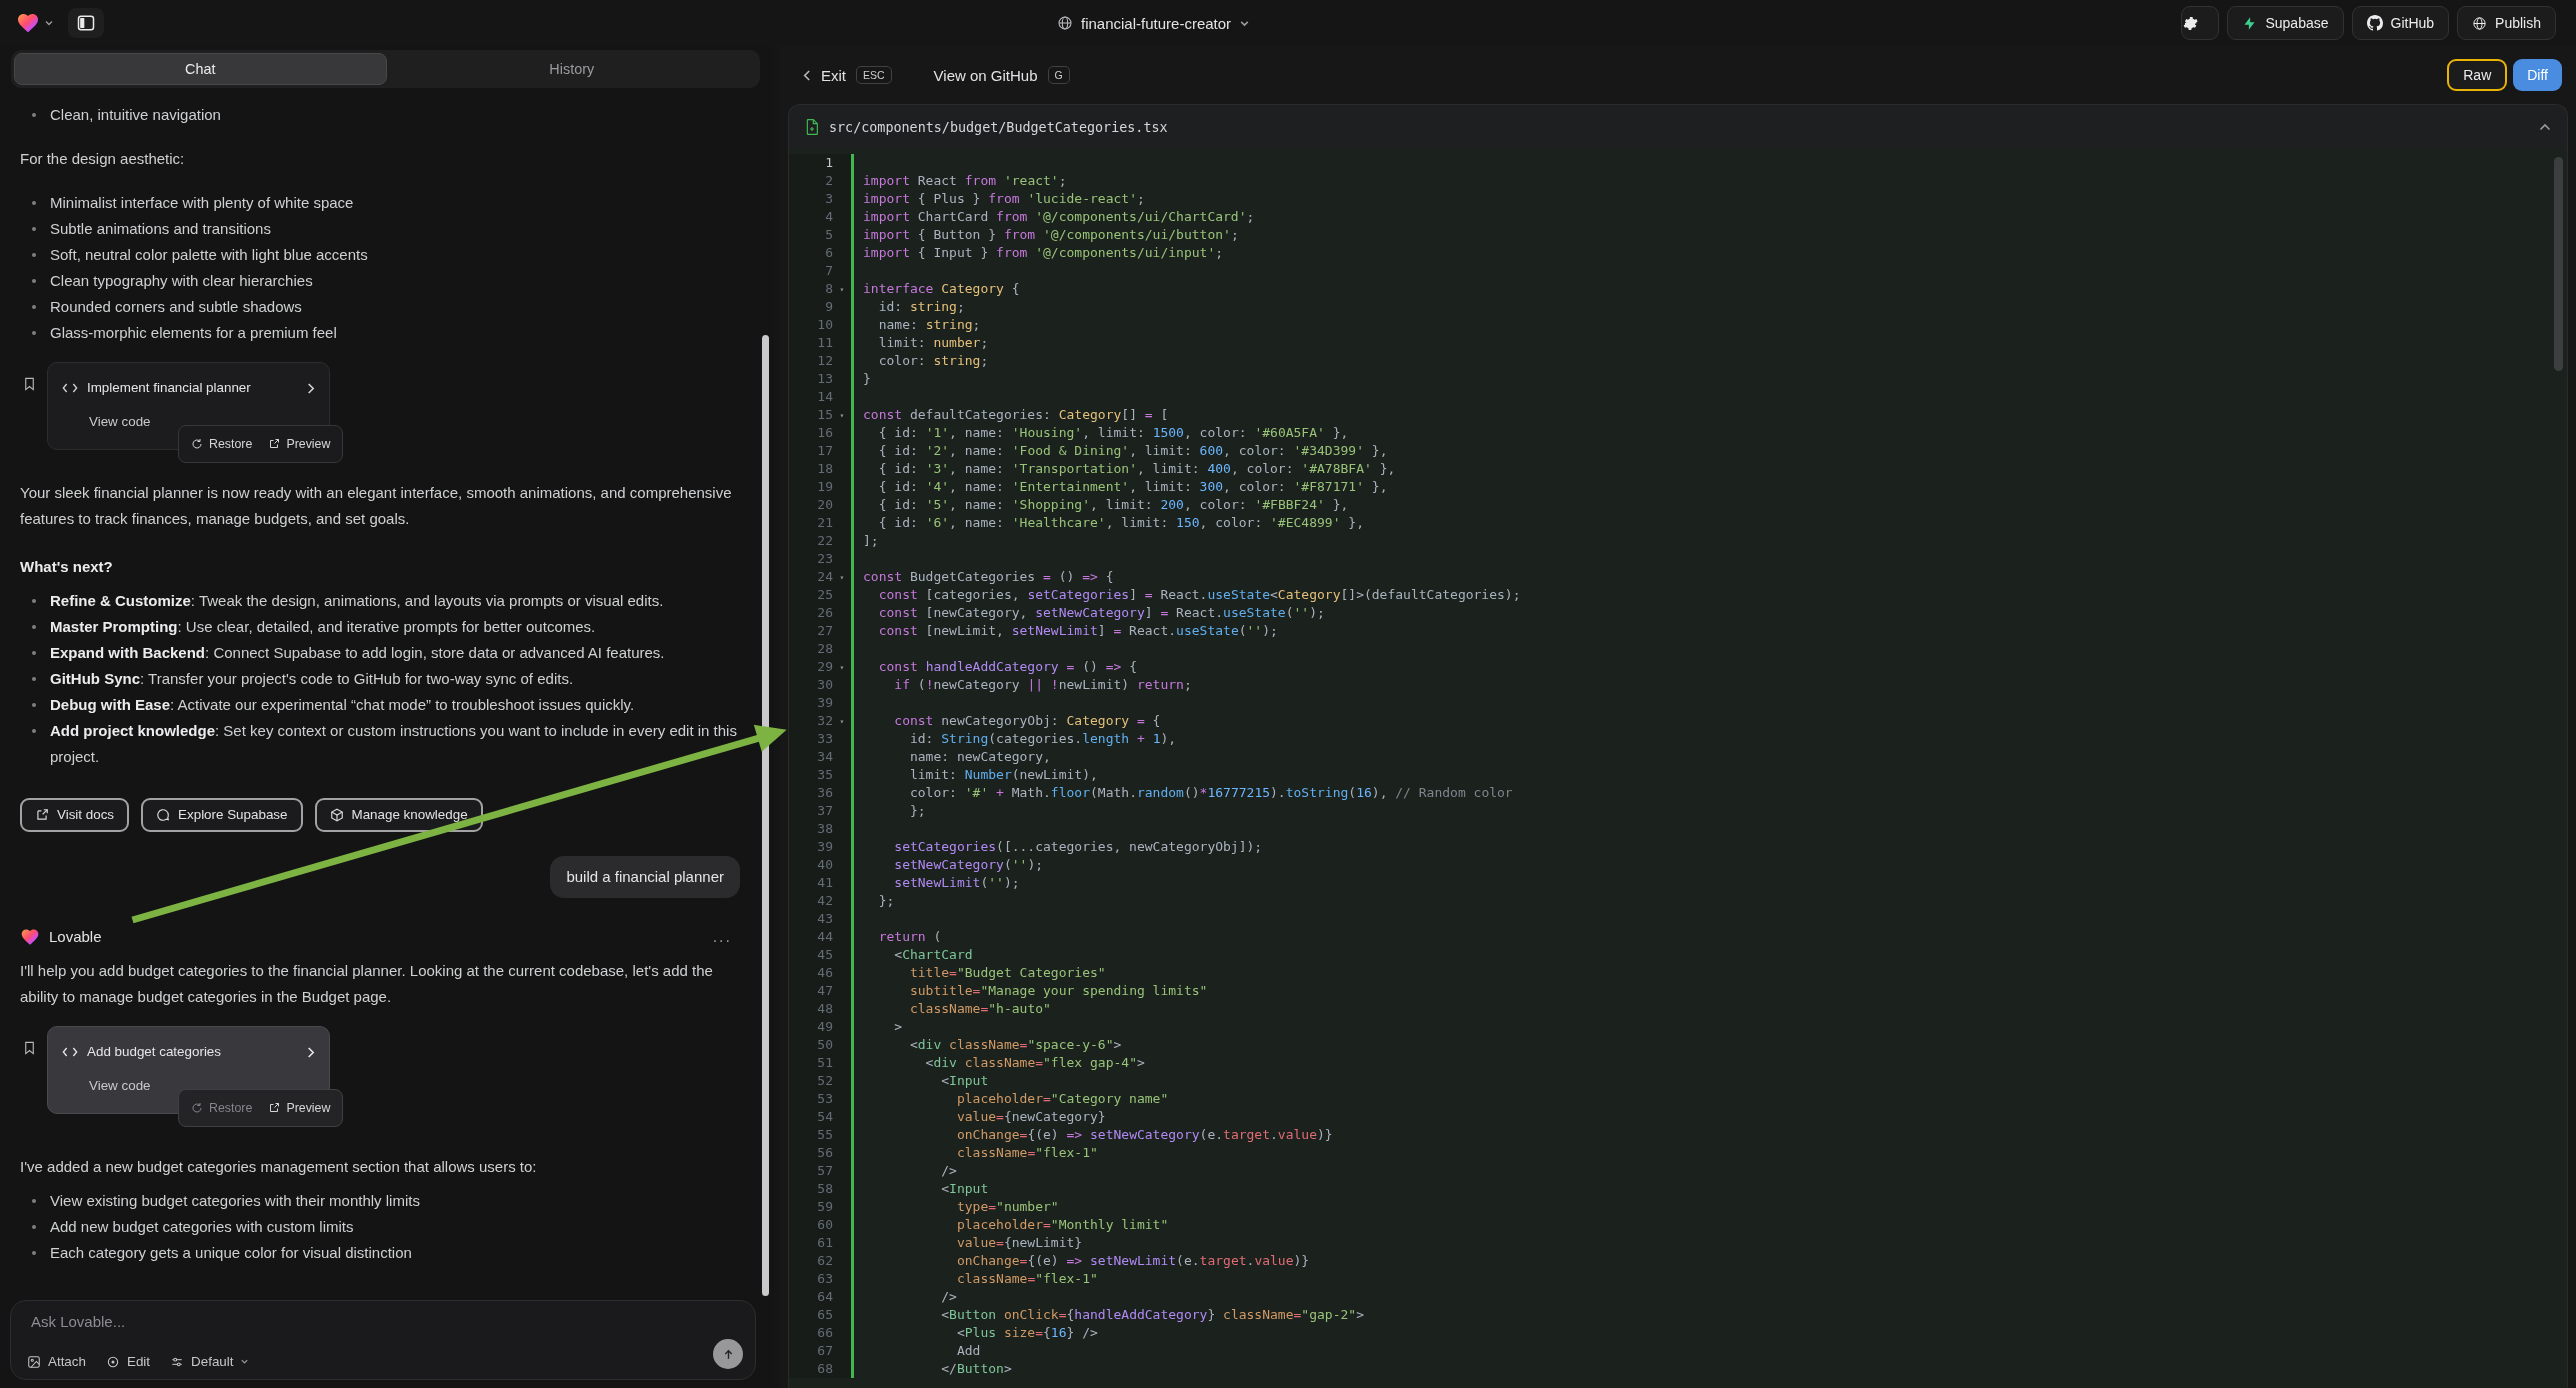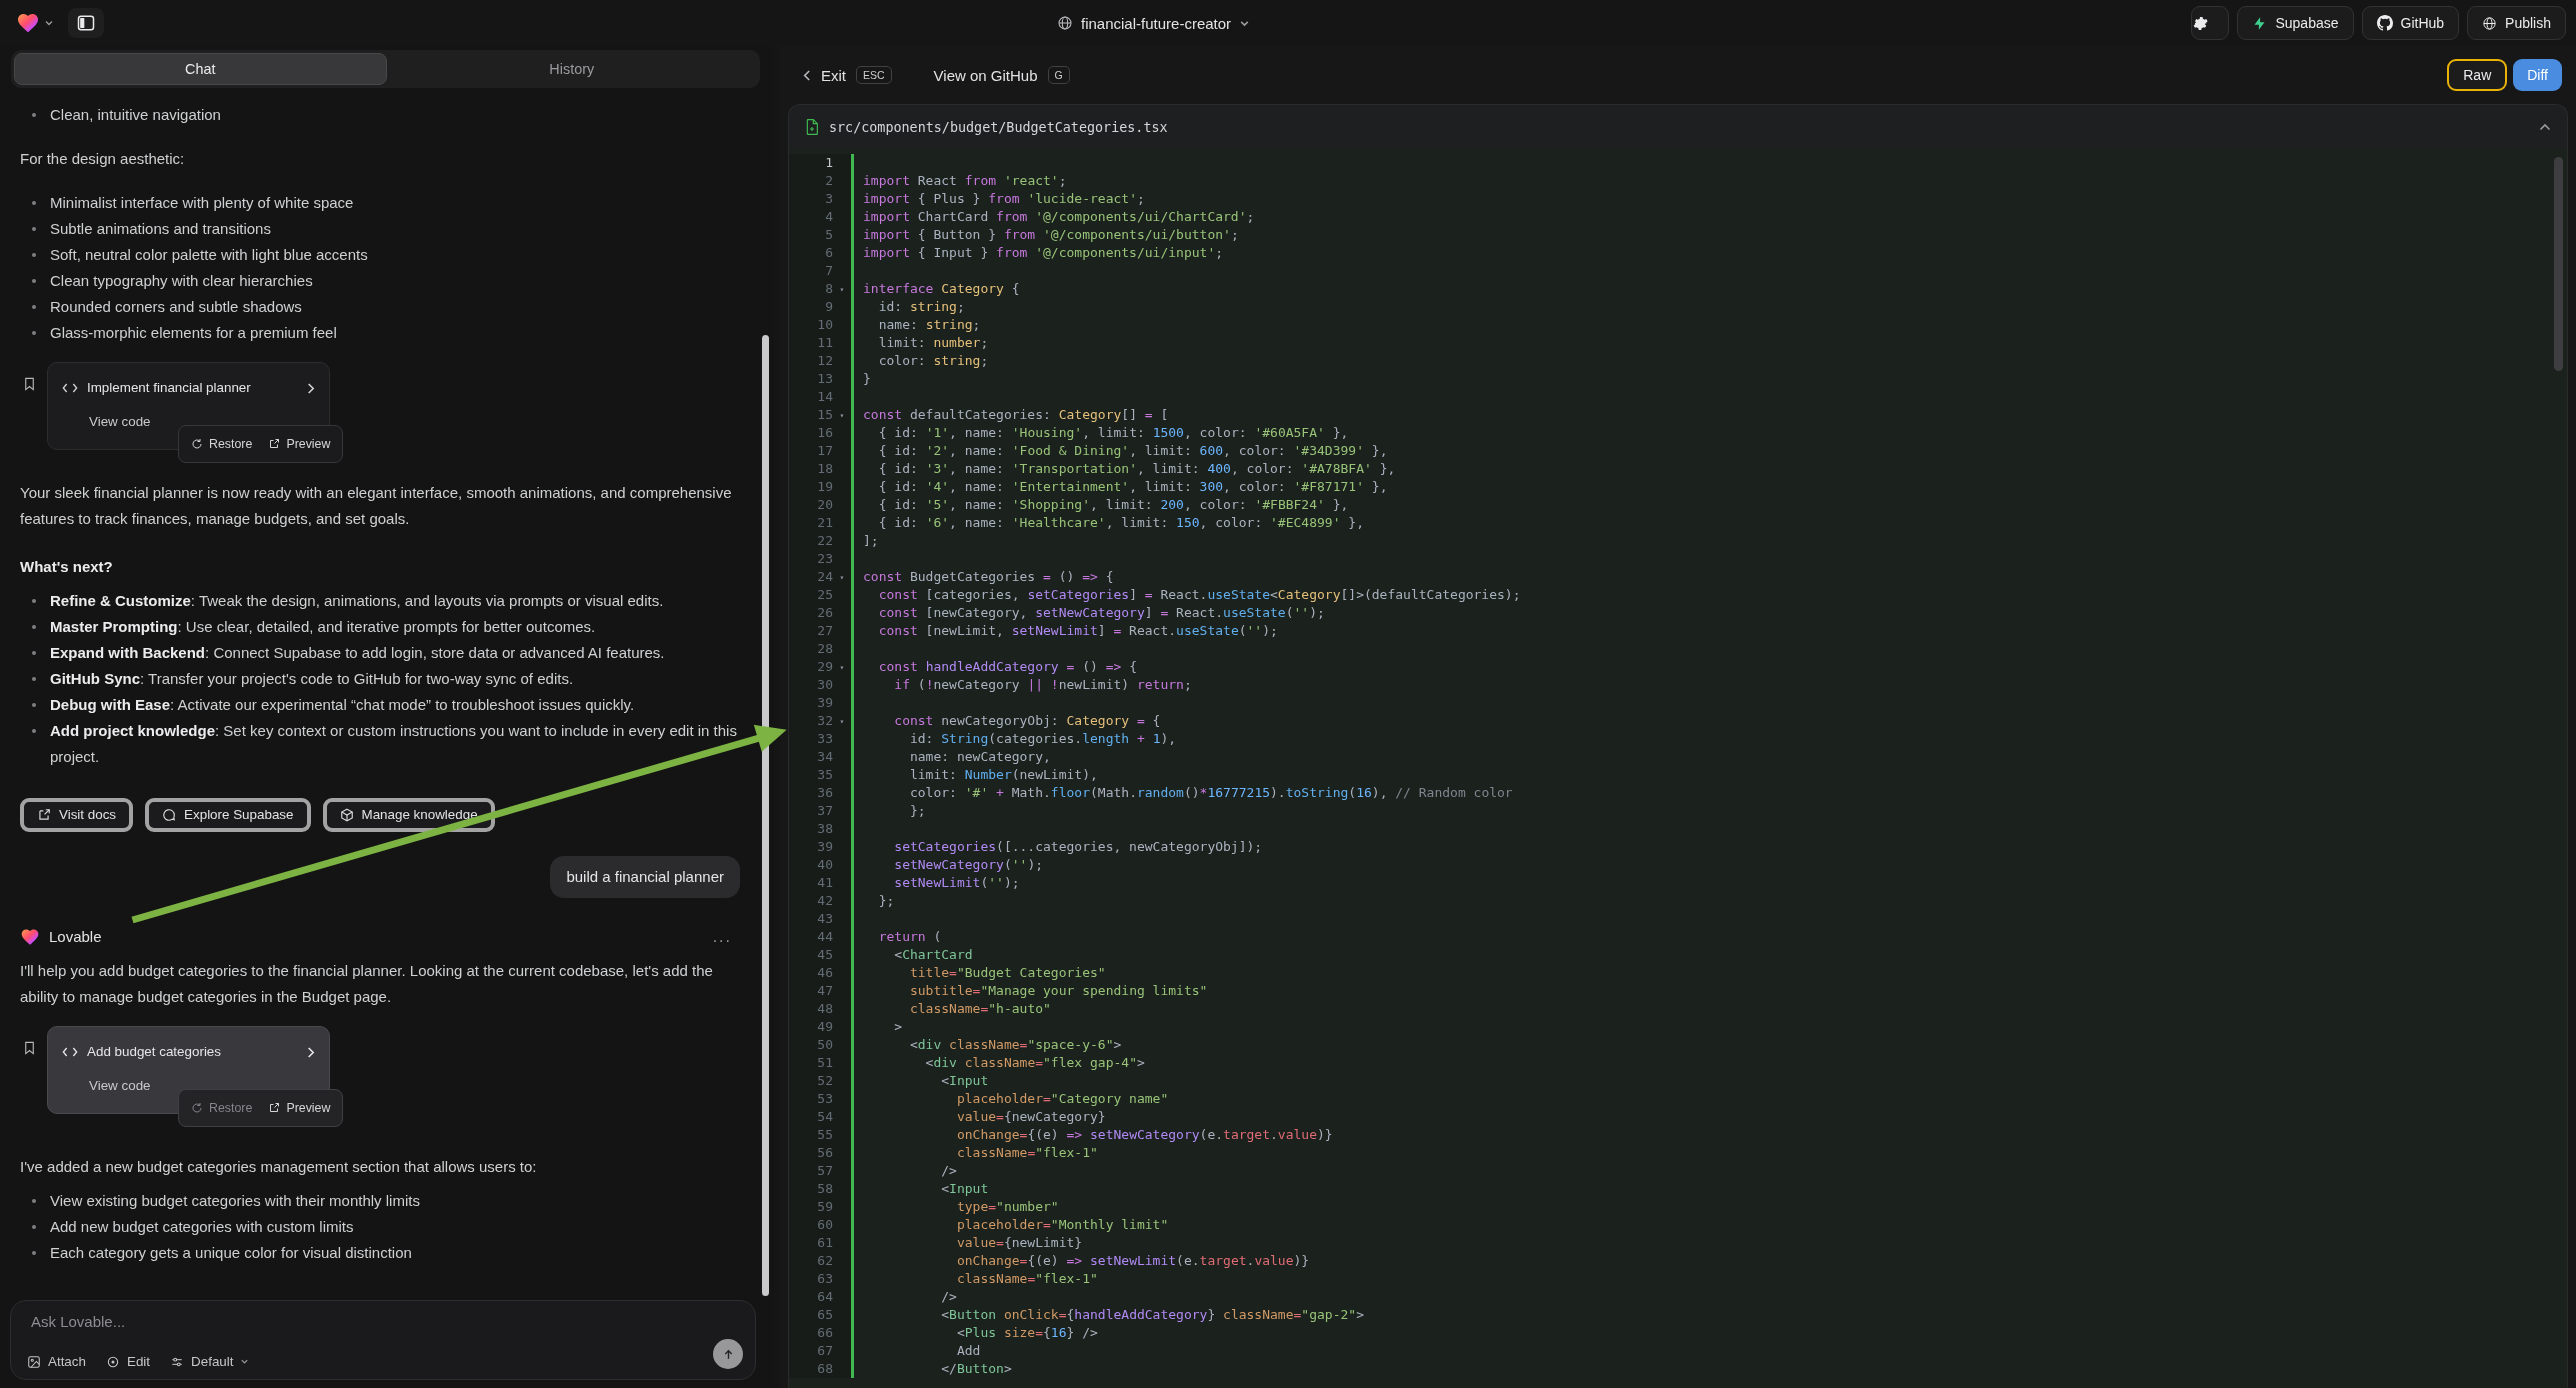--- a/index.html
+++ b/index.html
@@ -5,21 +5,21 @@
   * { margin:0; padding:0; box-sizing:border-box; }
   html,body { width:2576px; height:1388px; overflow:hidden; background:#151515;
     font-family:"Liberation Sans", sans-serif; color:#cfd0d2; }
 
   
   .topbar { position:absolute; top:0; left:0; right:0; height:46px; display:flex; align-items:center; }
   .logo-wrap { display:flex; align-items:center; gap:4px; padding-left:16px; cursor:pointer; }
   .icon-btn { display:flex; align-items:center; justify-content:center; border-radius:8px; color:#e8e8ea; }
   .panel-toggle { width:36px; height:30px; margin-left:14px; background:#1f1f20; }
   .title-group { position:absolute; left:1057px; top:0; height:46px; display:flex; align-items:center; gap:8px; color:#e4e4e6; font-size:15px; }
-  .topbar-right { margin-left:auto; display:flex; align-items:flex-end; gap:8px; padding-right:10px; }
+  .topbar-right { margin-left:auto; display:flex; align-items:flex-end; gap:8px; padding-right:20px; }
   .tb-btn { height:34px; display:flex; align-items:center; gap:8px; padding:0 14px; background:#1c1c1d;
     border:1px solid #323234; border-radius:9px; color:#ececee; font-size:14px; cursor:pointer; }
   .tb-btn.square { width:38px; padding:0; }
 
   
   .chat-panel { position:absolute; top:46px; left:0; width:774px; bottom:0; background:#141414; }
   .tabs { position:absolute; top:4px; left:11px; right:14px; height:38px; background:#1f1f20;
     border-radius:10px; display:flex; padding:3px; }
   .tab { flex:1; display:flex; align-items:center; justify-content:center; font-size:14.4px;
     color:#9b9b9f; border-radius:8px; cursor:pointer; }
@@ -42,21 +42,21 @@
   .card-top .grow { flex:1; }
   .view-code { margin:8px 0 2px 27px; font-size:13.4px; color:#c9c9cc; cursor:pointer; }
   .pill { position:absolute; left:130px; top:62px; display:flex; align-items:center; gap:16px;
     background:#1b1b1d; border:1px solid #37373a; border-radius:8px; padding:5px 12px; font-size:12.4px;
     color:#d6d6d8; white-space:nowrap; z-index:5; }
   .pill .pbtn { display:flex; align-items:center; gap:6px; cursor:pointer; }
   .pill .pbtn.disabled { color:#86868a; }
 
   .actions { display:flex; gap:12px; margin-top:28px; }
   .act-btn { height:34px; display:flex; align-items:center; gap:8px; padding:0 13px; background:#1b1b1d;
-    border:4px solid #a3a3a3; border-radius:9px; font-size:13.4px; color:#e3e3e5; cursor:pointer; white-space:nowrap; }
+    border:2px solid #a3a3a3; border-radius:9px; font-size:13.4px; color:#e3e3e5; cursor:pointer; white-space:nowrap; }
 
   .bubble-row { display:flex; justify-content:flex-end; }
   .bubble { background:#2b2b2e; border-radius:14px; padding:8px 16px; font-size:15px; color:#e5e5e7; max-width:597px; }
 
   .lovable-row { display:flex; align-items:center; gap:9px; margin-top:26px; }
   .lovable-name { font-size:15px; color:#e3e3e5; flex:1; }
   .ellipsis { color:#9a9a9e; font-size:16px; letter-spacing:2px; cursor:pointer; padding-right:8px; }
 
   .chat-sb { position:absolute; right:5px; top:289px; width:7px; height:961px; background:#c9c9cb; border-radius:4px; }
 

